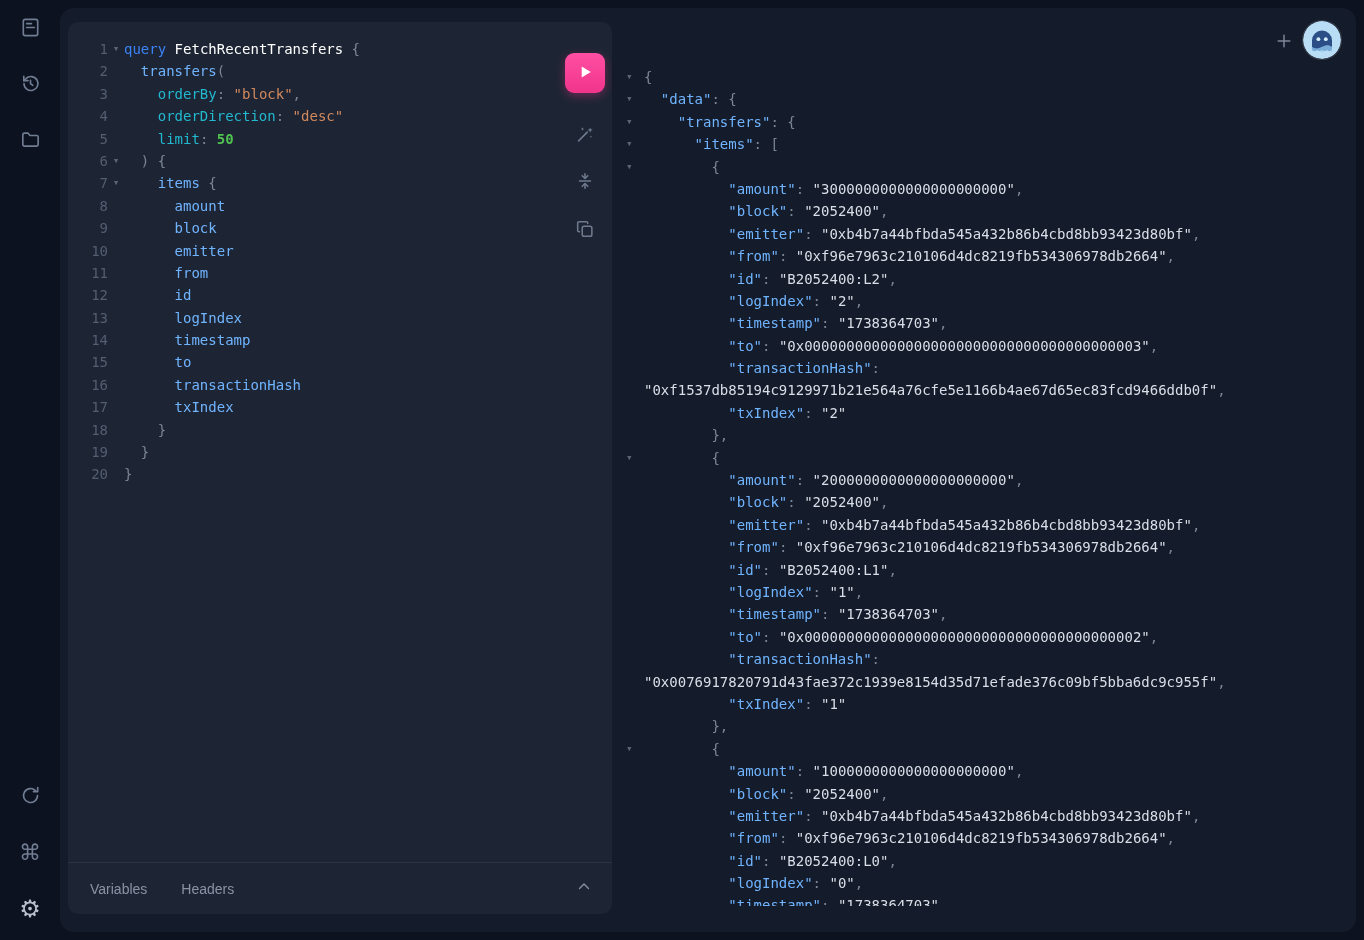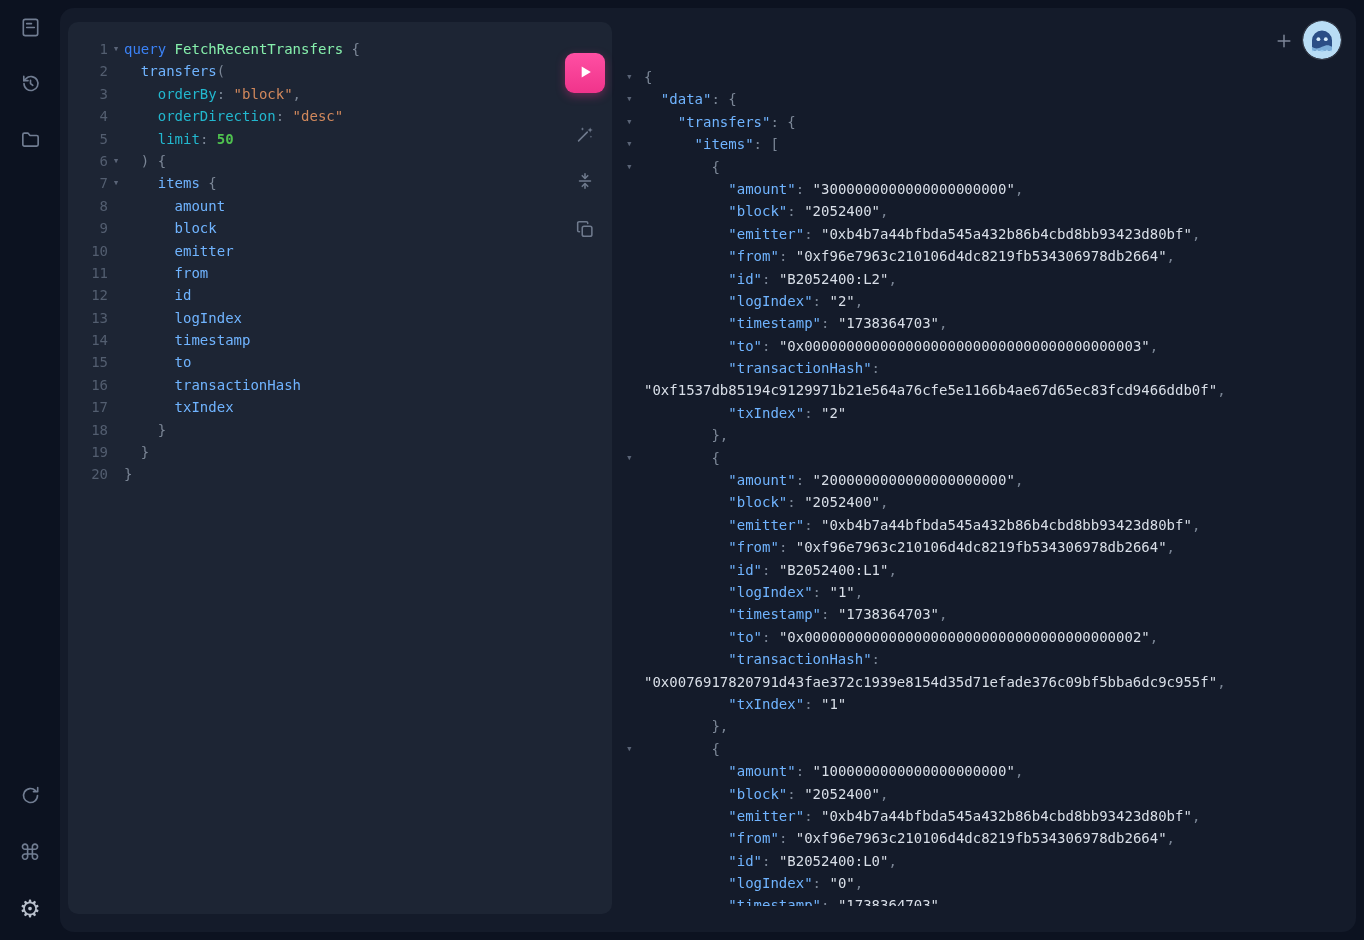--- a/index.html
+++ b/index.html
@@ -41,21 +41,21 @@
     font-family:"DejaVu Sans Mono", monospace; font-size:14px; line-height:22.4px;
     white-space:pre; overflow:hidden;
   }
   .cline { display:flex; height:22.4px; }
   .lnum  { flex:0 0 40px; text-align:right; color:#535e70; }
   .fold  { flex:0 0 16px; text-align:center; color:#5a6477; font-size:11px; }
   .rfold { flex:0 0 24px; padding-left:6px; color:#5a6477; font-size:11px; }
   .ctext { flex:0 0 auto; }
 
   .t-kw { color:#3b82f6; }
-  .t-df { color:#86efac;text-align:right; }
+  .t-df { color:#ffffff;text-align:right; }
   .t-pr { color:#70b4ff;text-align:center; }
   .t-at { color:#22b8cf; }
   .t-st { color:#d1885c; }
   .t-nm { color:#4fc14f;font-weight:bold; }
   .t-pu { color:#7b8696; }
   .t-ky { color:#70b4ff; }
   .t-vl { color:#d9dfe8; }
 
   
   .execute-btn {
@@ -194,20 +194,31 @@
 
     <button class="tool-btn tb-copy">
       <span>
         <svg viewBox="0 0 24 24" fill="none" stroke="currentColor" stroke-width="1.7" stroke-linecap="round" stroke-linejoin="round" width="22" height="22">
           <rect x="9" y="9" width="10.5" height="11" rx="2"></rect>
           <path d="M6 15h-.5A1.5 1.5 0 0 1 4 13.5v-8A1.5 1.5 0 0 1 5.5 4h8A1.5 1.5 0 0 1 15 5.5V6"></path>
         </svg>
       </span>
     </button>
 
+    <div class="editor-footer">
+      <button class="footer-tab">Variables</button>
+      <button class="footer-tab">Headers</button>
+      <button class="footer-chevron">
+        <span>
+          <svg viewBox="0 0 24 24" fill="none" stroke="currentColor" stroke-width="1.8" stroke-linecap="round" stroke-linejoin="round" width="18" height="18">
+            <path d="M6 14l6-6 6 6"></path>
+          </svg>
+        </span>
+      </button>
+    </div>
   </section>
 
   <div class="response-code"><div class="cline"><span class="rfold">▾</span><span class="ctext"><span class="t-pu">{</span></span></div><div class="cline"><span class="rfold">▾</span><span class="ctext"><span class="t-pu">  </span><span class="t-ky">"data"</span><span class="t-pu">: {</span></span></div><div class="cline"><span class="rfold">▾</span><span class="ctext"><span class="t-pu">    </span><span class="t-ky">"transfers"</span><span class="t-pu">: {</span></span></div><div class="cline"><span class="rfold">▾</span><span class="ctext"><span class="t-pu">      </span><span class="t-ky">"items"</span><span class="t-pu">: [</span></span></div><div class="cline"><span class="rfold">▾</span><span class="ctext"><span class="t-pu">        {</span></span></div><div class="cline"><span class="rfold"></span><span class="ctext"><span class="t-pu">          </span><span class="t-ky">"amount"</span><span class="t-pu">: </span><span class="t-vl">"3000000000000000000000"</span><span class="t-pu">,</span></span></div><div class="cline"><span class="rfold"></span><span class="ctext"><span class="t-pu">          </span><span class="t-ky">"block"</span><span class="t-pu">: </span><span class="t-vl">"2052400"</span><span class="t-pu">,</span></span></div><div class="cline"><span class="rfold"></span><span class="ctext"><span class="t-pu">          </span><span class="t-ky">"emitter"</span><span class="t-pu">: </span><span class="t-vl">"0xb4b7a44bfbda545a432b86b4cbd8bb93423d80bf"</span><span class="t-pu">,</span></span></div><div class="cline"><span class="rfold"></span><span class="ctext"><span class="t-pu">          </span><span class="t-ky">"from"</span><span class="t-pu">: </span><span class="t-vl">"0xf96e7963c210106d4dc8219fb534306978db2664"</span><span class="t-pu">,</span></span></div><div class="cline"><span class="rfold"></span><span class="ctext"><span class="t-pu">          </span><span class="t-ky">"id"</span><span class="t-pu">: </span><span class="t-vl">"B2052400:L2"</span><span class="t-pu">,</span></span></div><div class="cline"><span class="rfold"></span><span class="ctext"><span class="t-pu">          </span><span class="t-ky">"logIndex"</span><span class="t-pu">: </span><span class="t-vl">"2"</span><span class="t-pu">,</span></span></div><div class="cline"><span class="rfold"></span><span class="ctext"><span class="t-pu">          </span><span class="t-ky">"timestamp"</span><span class="t-pu">: </span><span class="t-vl">"1738364703"</span><span class="t-pu">,</span></span></div><div class="cline"><span class="rfold"></span><span class="ctext"><span class="t-pu">          </span><span class="t-ky">"to"</span><span class="t-pu">: </span><span class="t-vl">"0x0000000000000000000000000000000000000003"</span><span class="t-pu">,</span></span></div><div class="cline"><span class="rfold"></span><span class="ctext"><span class="t-pu">          </span><span class="t-ky">"transactionHash"</span><span class="t-pu">:</span></span></div><div class="cline"><span class="rfold"></span><span class="ctext"><span class="t-vl">"0xf1537db85194c9129971b21e564a76cfe5e1166b4ae67d65ec83fcd9466ddb0f"</span><span class="t-pu">,</span></span></div><div class="cline"><span class="rfold"></span><span class="ctext"><span class="t-pu">          </span><span class="t-ky">"txIndex"</span><span class="t-pu">: </span><span class="t-vl">"2"</span></span></div><div class="cline"><span class="rfold"></span><span class="ctext"><span class="t-pu">        },</span></span></div><div class="cline"><span class="rfold">▾</span><span class="ctext"><span class="t-pu">        {</span></span></div><div class="cline"><span class="rfold"></span><span class="ctext"><span class="t-pu">          </span><span class="t-ky">"amount"</span><span class="t-pu">: </span><span class="t-vl">"2000000000000000000000"</span><span class="t-pu">,</span></span></div><div class="cline"><span class="rfold"></span><span class="ctext"><span class="t-pu">          </span><span class="t-ky">"block"</span><span class="t-pu">: </span><span class="t-vl">"2052400"</span><span class="t-pu">,</span></span></div><div class="cline"><span class="rfold"></span><span class="ctext"><span class="t-pu">          </span><span class="t-ky">"emitter"</span><span class="t-pu">: </span><span class="t-vl">"0xb4b7a44bfbda545a432b86b4cbd8bb93423d80bf"</span><span class="t-pu">,</span></span></div><div class="cline"><span class="rfold"></span><span class="ctext"><span class="t-pu">          </span><span class="t-ky">"from"</span><span class="t-pu">: </span><span class="t-vl">"0xf96e7963c210106d4dc8219fb534306978db2664"</span><span class="t-pu">,</span></span></div><div class="cline"><span class="rfold"></span><span class="ctext"><span class="t-pu">          </span><span class="t-ky">"id"</span><span class="t-pu">: </span><span class="t-vl">"B2052400:L1"</span><span class="t-pu">,</span></span></div><div class="cline"><span class="rfold"></span><span class="ctext"><span class="t-pu">          </span><span class="t-ky">"logIndex"</span><span class="t-pu">: </span><span class="t-vl">"1"</span><span class="t-pu">,</span></span></div><div class="cline"><span class="rfold"></span><span class="ctext"><span class="t-pu">          </span><span class="t-ky">"timestamp"</span><span class="t-pu">: </span><span class="t-vl">"1738364703"</span><span class="t-pu">,</span></span></div><div class="cline"><span class="rfold"></span><span class="ctext"><span class="t-pu">          </span><span class="t-ky">"to"</span><span class="t-pu">: </span><span class="t-vl">"0x0000000000000000000000000000000000000002"</span><span class="t-pu">,</span></span></div><div class="cline"><span class="rfold"></span><span class="ctext"><span class="t-pu">          </span><span class="t-ky">"transactionHash"</span><span class="t-pu">:</span></span></div><div class="cline"><span class="rfold"></span><span class="ctext"><span class="t-vl">"0x0076917820791d43fae372c1939e8154d35d71efade376c09bf5bba6dc9c955f"</span><span class="t-pu">,</span></span></div><div class="cline"><span class="rfold"></span><span class="ctext"><span class="t-pu">          </span><span class="t-ky">"txIndex"</span><span class="t-pu">: </span><span class="t-vl">"1"</span></span></div><div class="cline"><span class="rfold"></span><span class="ctext"><span class="t-pu">        },</span></span></div><div class="cline"><span class="rfold">▾</span><span class="ctext"><span class="t-pu">        {</span></span></div><div class="cline"><span class="rfold"></span><span class="ctext"><span class="t-pu">          </span><span class="t-ky">"amount"</span><span class="t-pu">: </span><span class="t-vl">"1000000000000000000000"</span><span class="t-pu">,</span></span></div><div class="cline"><span class="rfold"></span><span class="ctext"><span class="t-pu">          </span><span class="t-ky">"block"</span><span class="t-pu">: </span><span class="t-vl">"2052400"</span><span class="t-pu">,</span></span></div><div class="cline"><span class="rfold"></span><span class="ctext"><span class="t-pu">          </span><span class="t-ky">"emitter"</span><span class="t-pu">: </span><span class="t-vl">"0xb4b7a44bfbda545a432b86b4cbd8bb93423d80bf"</span><span class="t-pu">,</span></span></div><div class="cline"><span class="rfold"></span><span class="ctext"><span class="t-pu">          </span><span class="t-ky">"from"</span><span class="t-pu">: </span><span class="t-vl">"0xf96e7963c210106d4dc8219fb534306978db2664"</span><span class="t-pu">,</span></span></div><div class="cline"><span class="rfold"></span><span class="ctext"><span class="t-pu">          </span><span class="t-ky">"id"</span><span class="t-pu">: </span><span class="t-vl">"B2052400:L0"</span><span class="t-pu">,</span></span></div><div class="cline"><span class="rfold"></span><span class="ctext"><span class="t-pu">          </span><span class="t-ky">"logIndex"</span><span class="t-pu">: </span><span class="t-vl">"0"</span><span class="t-pu">,</span></span></div><div class="cline"><span class="rfold"></span><span class="ctext"><span class="t-pu">          </span><span class="t-ky">"timestamp"</span><span class="t-pu">: </span><span class="t-vl">"1738364703"</span><span class="t-pu">,</span></span></div></div>
 
   <button class="plus-btn">
     <span>
       <svg viewBox="0 0 24 24" fill="none" stroke="currentColor" stroke-width="1.8" stroke-linecap="round" width="20" height="20">
         <path d="M12 5v14M5 12h14"></path>
       </svg>
     </span>

